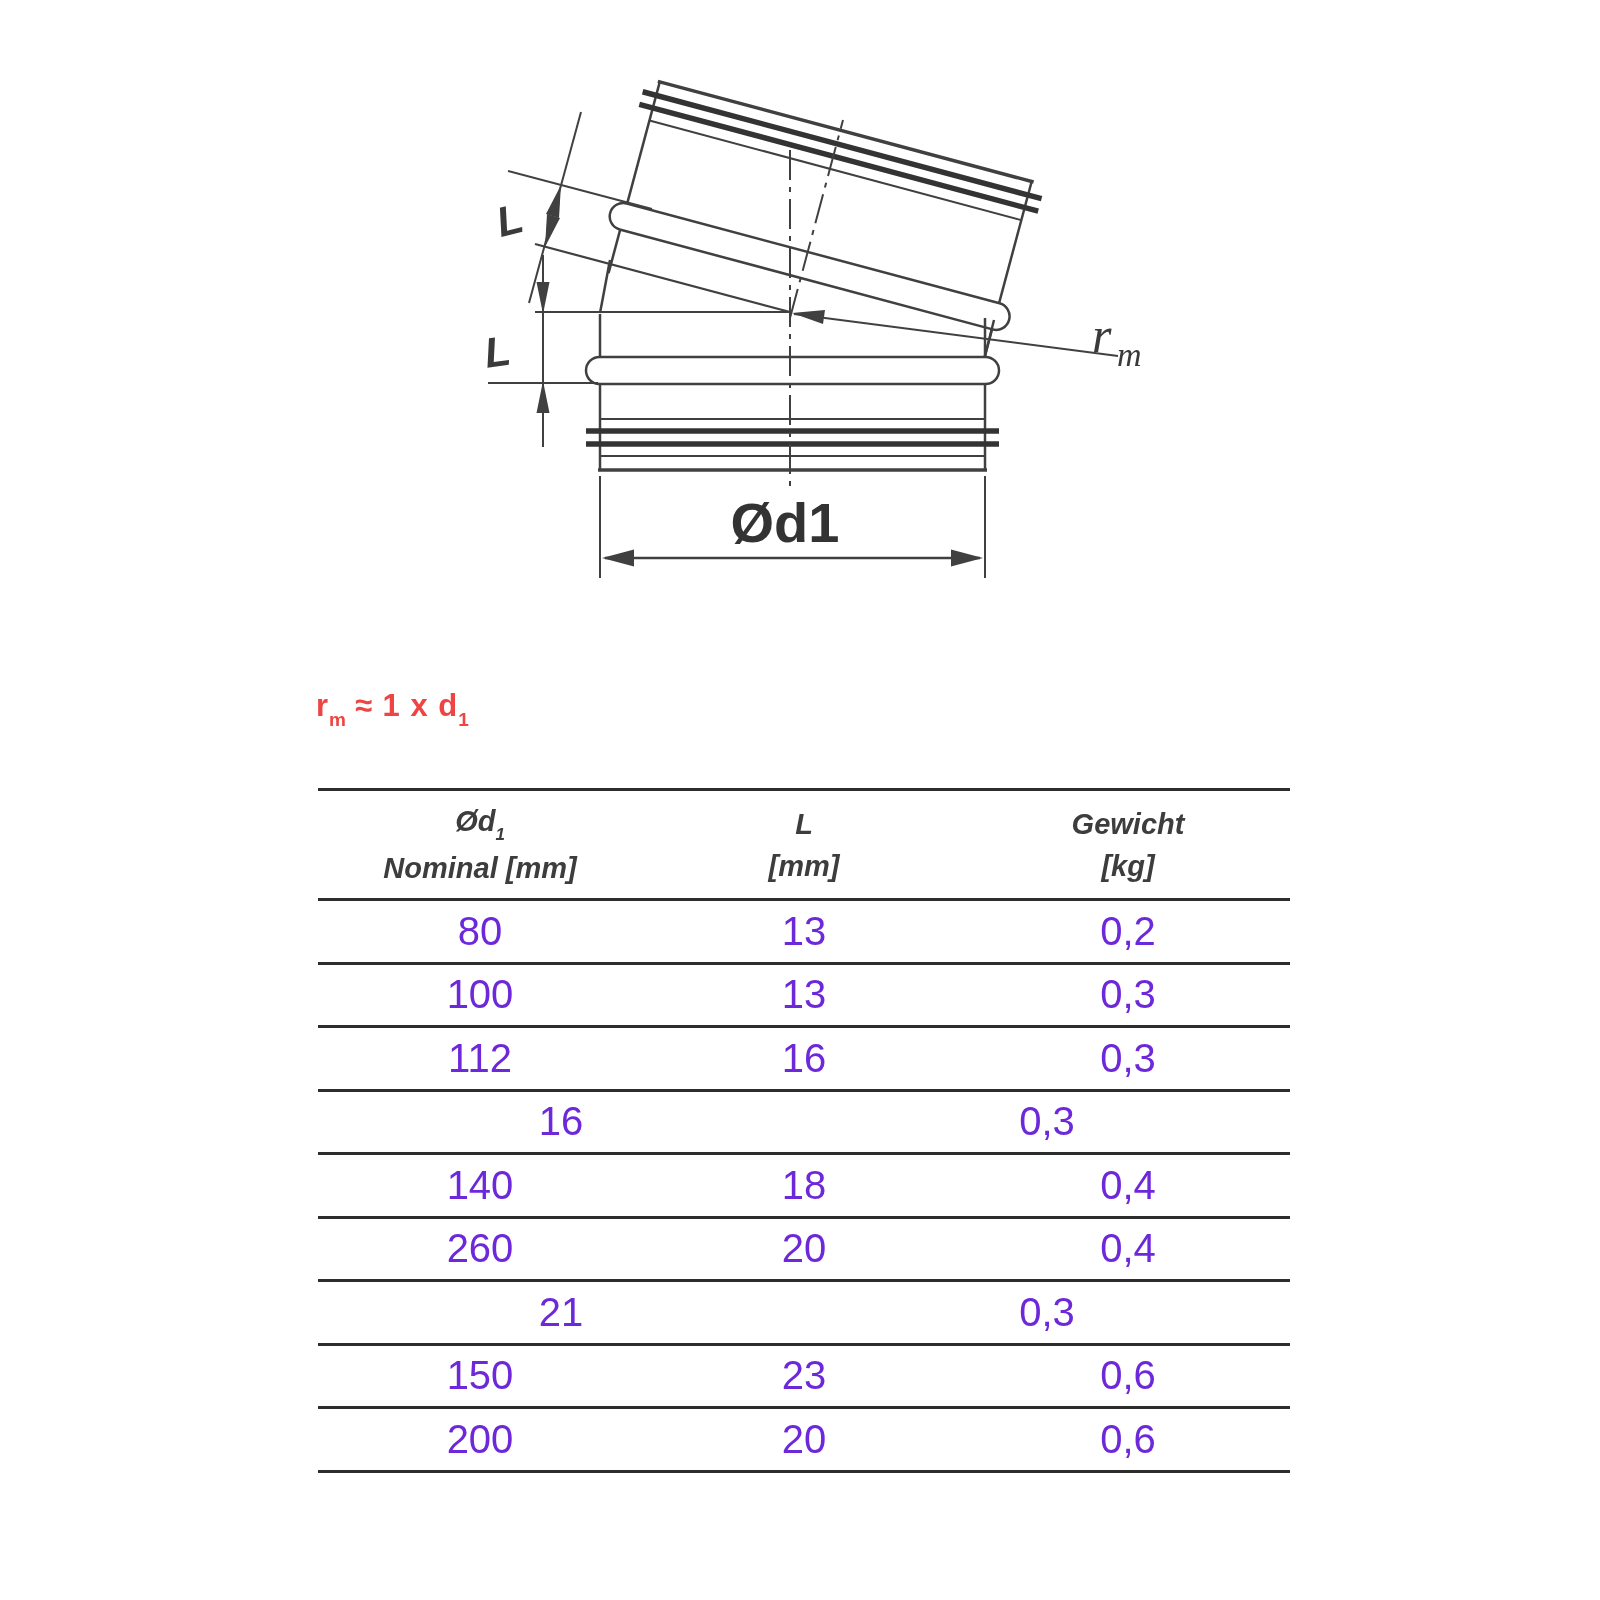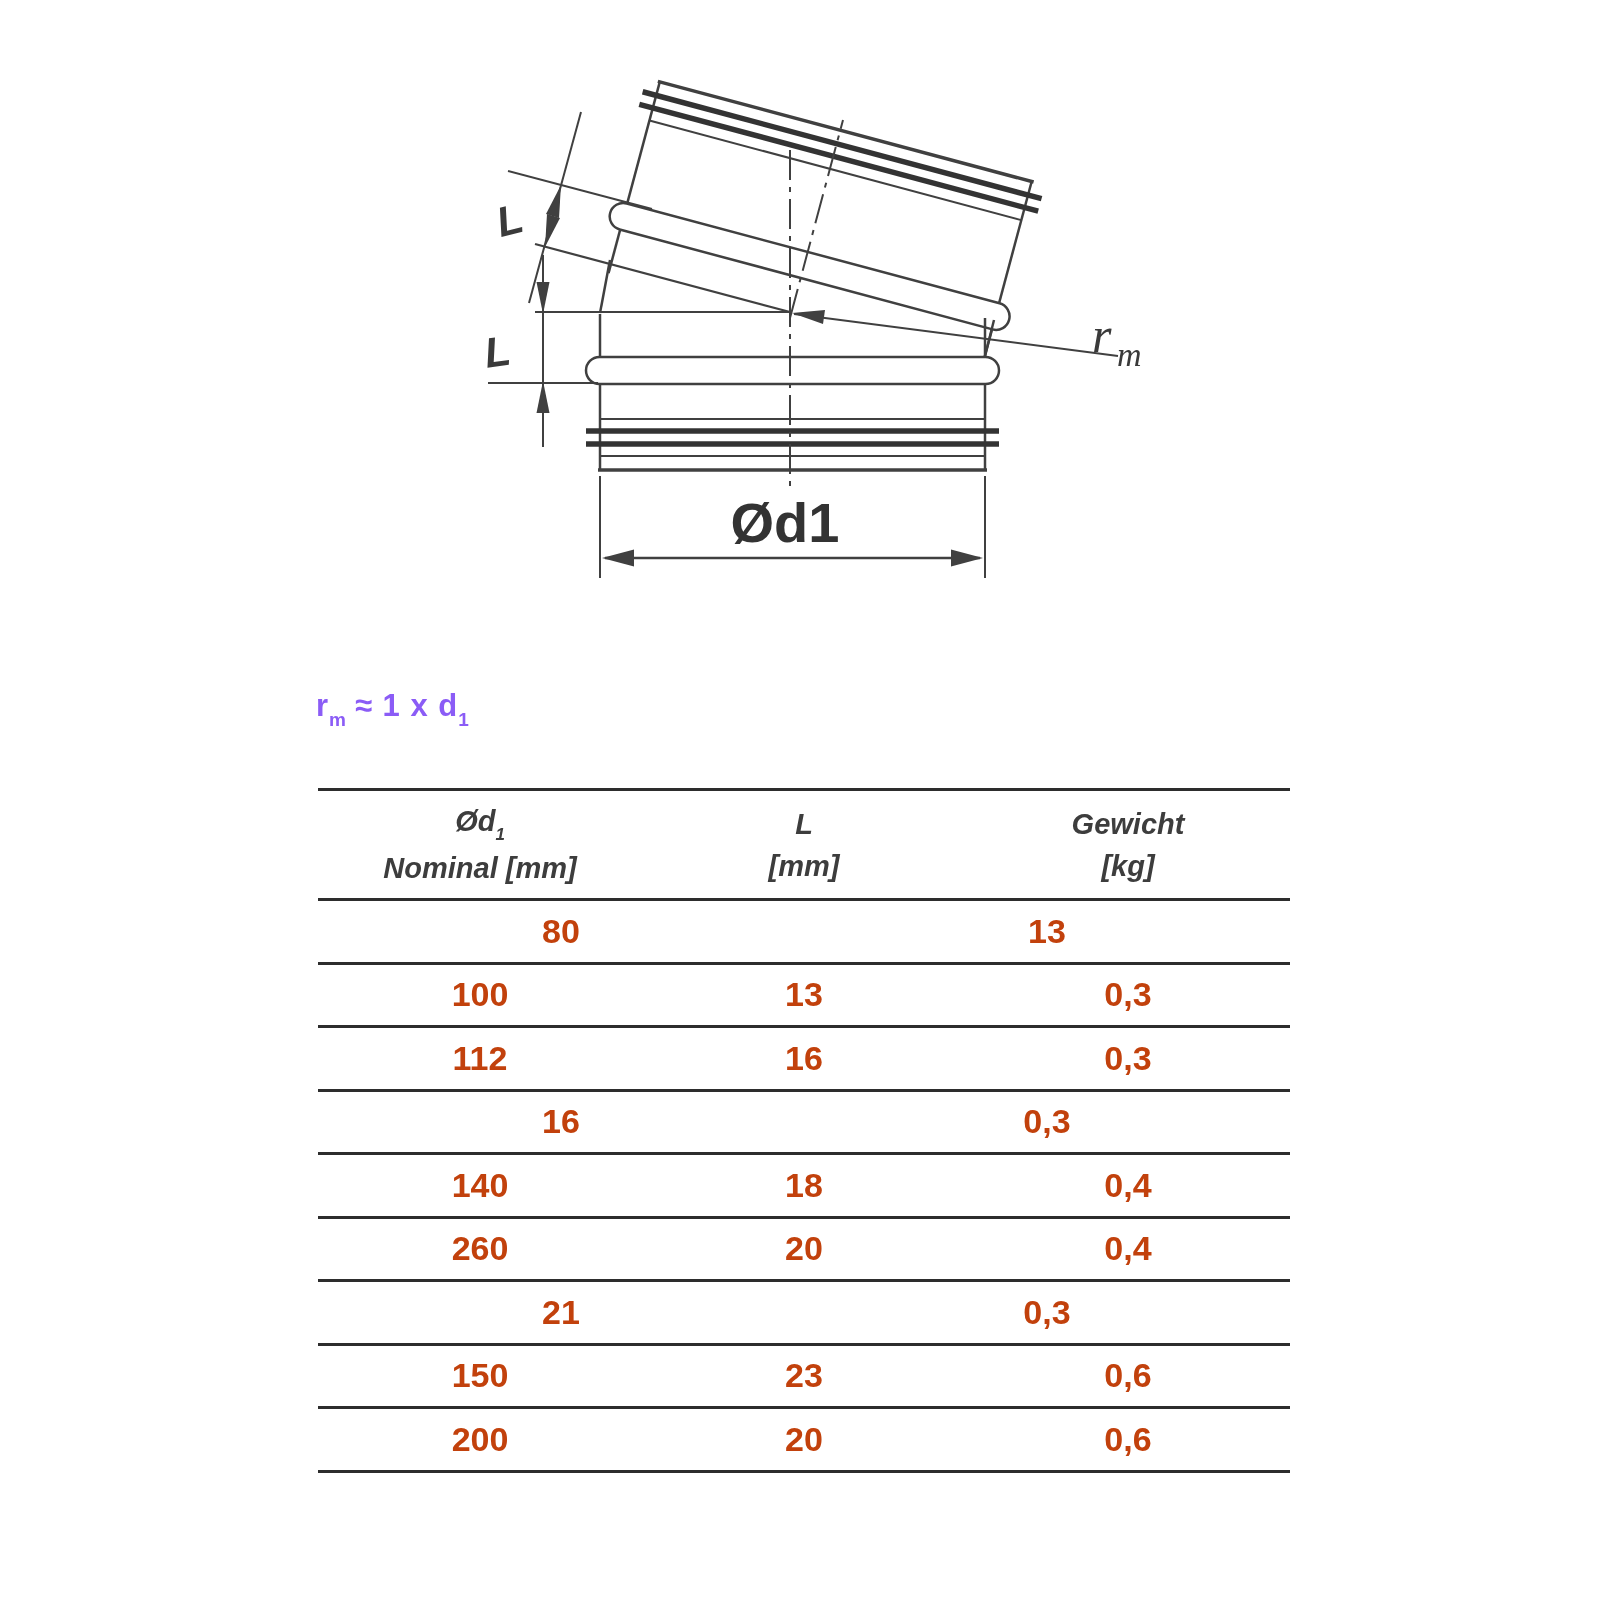--- a/index.html
+++ b/index.html
@@ -8,40 +8,40 @@
     font-family:"Liberation Sans", sans-serif;color:#3b3b3b;
   }
   .page{position:absolute;inset:0;}
 
   
   .drawing-svg{position:absolute;left:0;top:0;width:1600px;height:640px;}
 
   
   .formula{
     position:absolute;left:316px;top:688px;
-    font-size:31px;font-weight:700;color:#8b5cf6;letter-spacing:1px;
+    font-size:31px;font-weight:700;color:#ef4444;letter-spacing:1px;
   }
   .formula .sub{font-size:19px;position:relative;top:10px;margin-right:8px;}
   .formula .sub2{font-size:19px;position:relative;top:10px;}
 
   
   .dim-table{
     position:absolute;left:318px;top:788px;width:972px;
     border-top:3px solid #2d2d2d;border-bottom:3px solid #2d2d2d;
   }
   .t-head{display:flex;height:107px;}
   .t-head .t-cell{
     flex:1;display:flex;flex-direction:column;align-items:center;justify-content:center;
     font-style:italic;font-weight:700;font-size:29px;color:#3d3d3d;line-height:42px;
   }
   .hsub{font-size:17px;position:relative;top:9px;}
   .t-row{display:flex;height:60.5px;border-top:3px solid #2d2d2d;}
   .t-row .t-cell{
     flex:1;display:flex;align-items:center;justify-content:center;
-    font-weight:700;font-size:34px;color:#c2410c;
+    font-weight:400;font-size:40px;color:#6d28d9;
   }
 </style>
 </head>
 <body>
 
 <div class="page">
 
   <svg class="drawing-svg" viewBox="0 0 1600 640" fill="none" stroke="#404040" stroke-width="2.5">
 
     <g transform="rotate(15,790,330)">
@@ -127,20 +127,21 @@
       </div>
       <div class="t-cell">
         <div>Gewicht</div>
         <div>[kg]</div>
       </div>
     </div>
 
     <div class="t-row">
       <div class="t-cell">80</div>
       <div class="t-cell">13</div>
+      <div class="t-cell">0,2</div>
     </div>
     <div class="t-row">
       <div class="t-cell">100</div>
       <div class="t-cell">13</div>
       <div class="t-cell">0,3</div>
     </div>
     <div class="t-row">
       <div class="t-cell">112</div>
       <div class="t-cell">16</div>
       <div class="t-cell">0,3</div>

